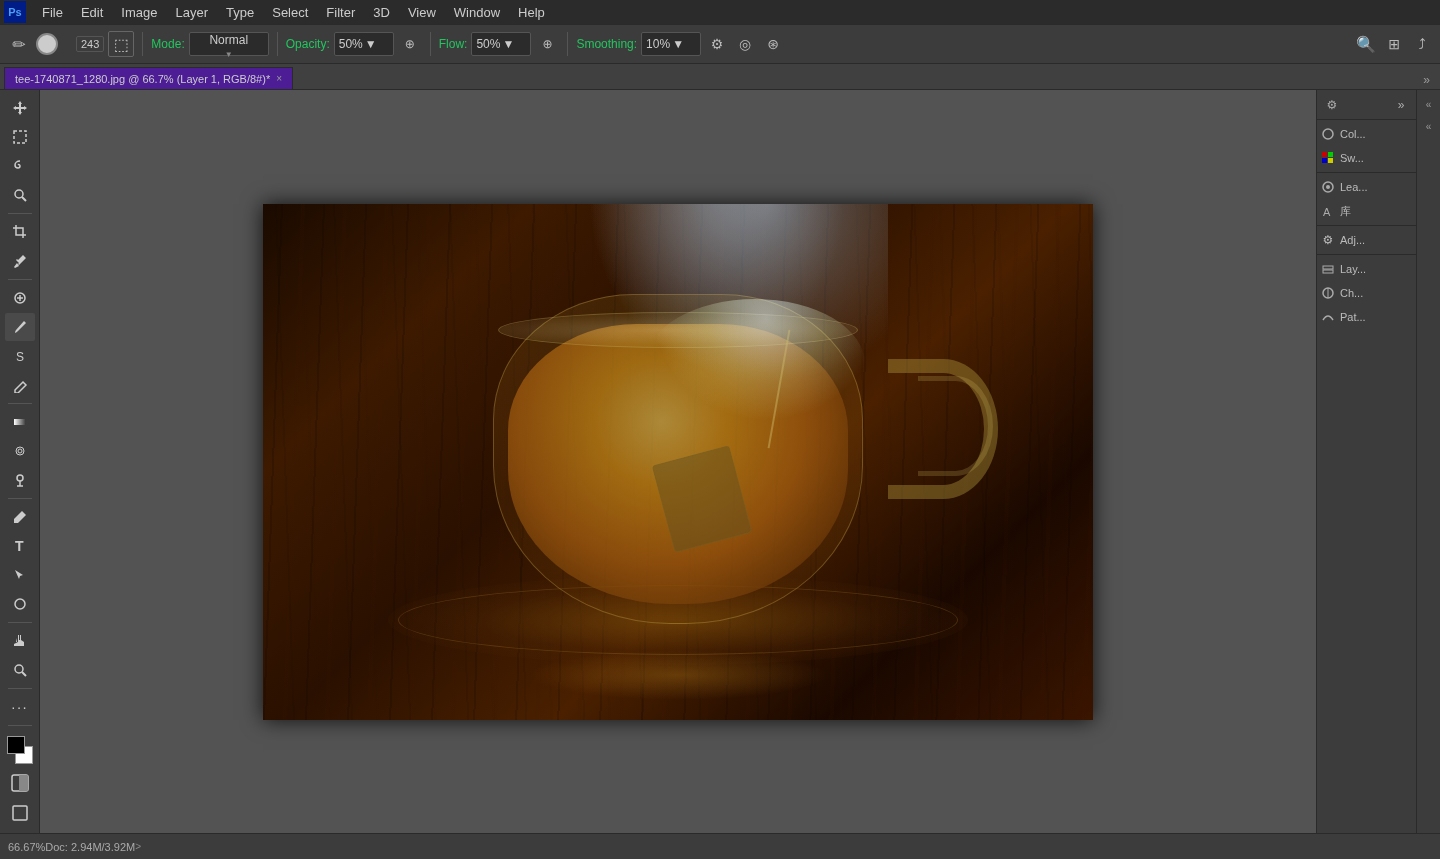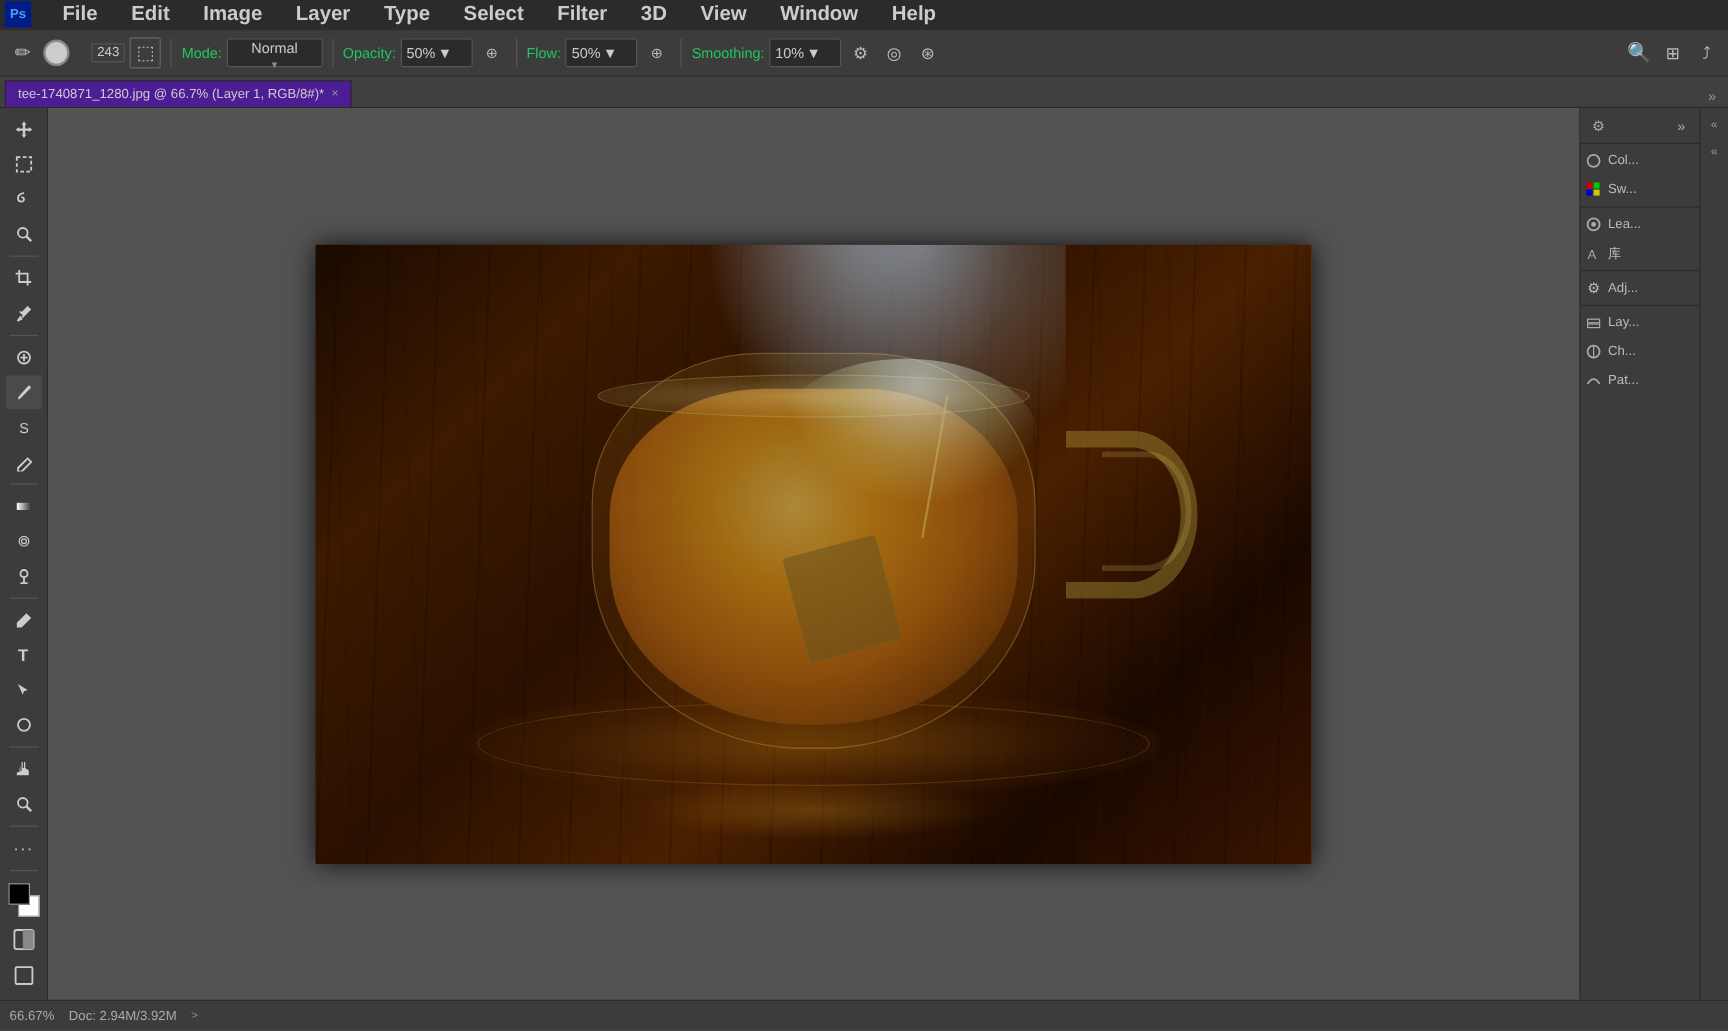--- a/index.html
+++ b/index.html
@@ -15,41 +15,40 @@
     }
 
     
     #menu-bar {
       width: 100%;
       height: 24px;
       background: #2b2b2b;
       display: flex;
       align-items: center;
       padding: 0 4px;
-      gap: 12px;
+      gap: 2px;
     }
     .ps-logo {
       width: 22px;
       height: 22px;
       background: #001d87;
       display: flex;
       align-items: center;
       justify-content: center;
       color: #4f9cf5;
       font-weight: bold;
       font-size: 11px;
       margin-right: 6px;
       flex-shrink: 0;
     }
     .menu-item {
       padding: 2px 8px;
       color: #ccc;
-      font-size: 17px;
-      cursor: pointer;
-      font-weight: bold;
+      font-size: 13px;
+      cursor: pointer;
     }
 
     
     #toolbar-top {
       width: 100%;
       height: 40px;
       background: #3c3c3c;
       display: flex;
       align-items: center;
       padding: 0 6px;
@@ -354,21 +353,21 @@
 
     
     #status-bar {
       width: 100%;
       height: 26px;
       background: #3c3c3c;
       border-top: 1px solid #2a2a2a;
       display: flex;
       align-items: center;
       padding: 12px 8px;
-      gap: 12px;
+      gap: 0;
     }
     .status-text {
       font-size: 11px;
       color: #aaa;
     }
     .status-arrow {
       font-size: 10px;
       color: #888;
       cursor: pointer;
     }

